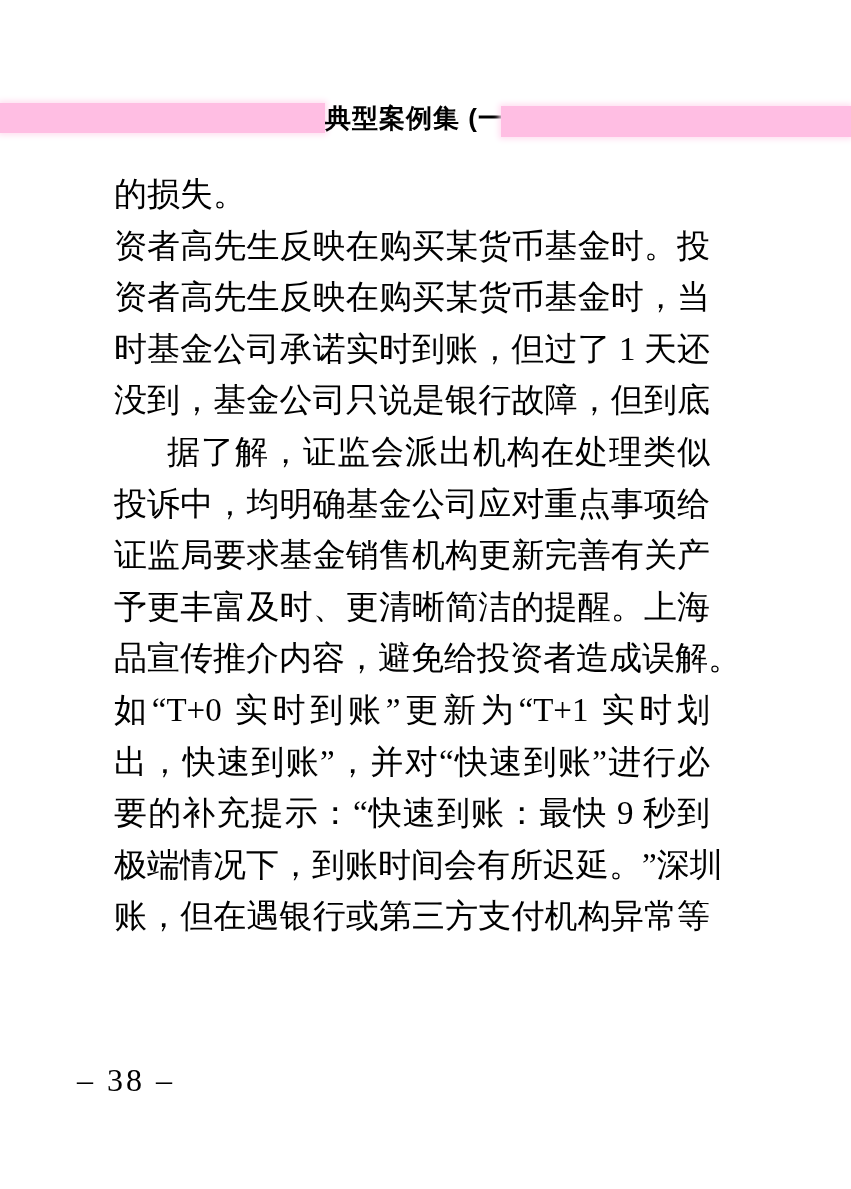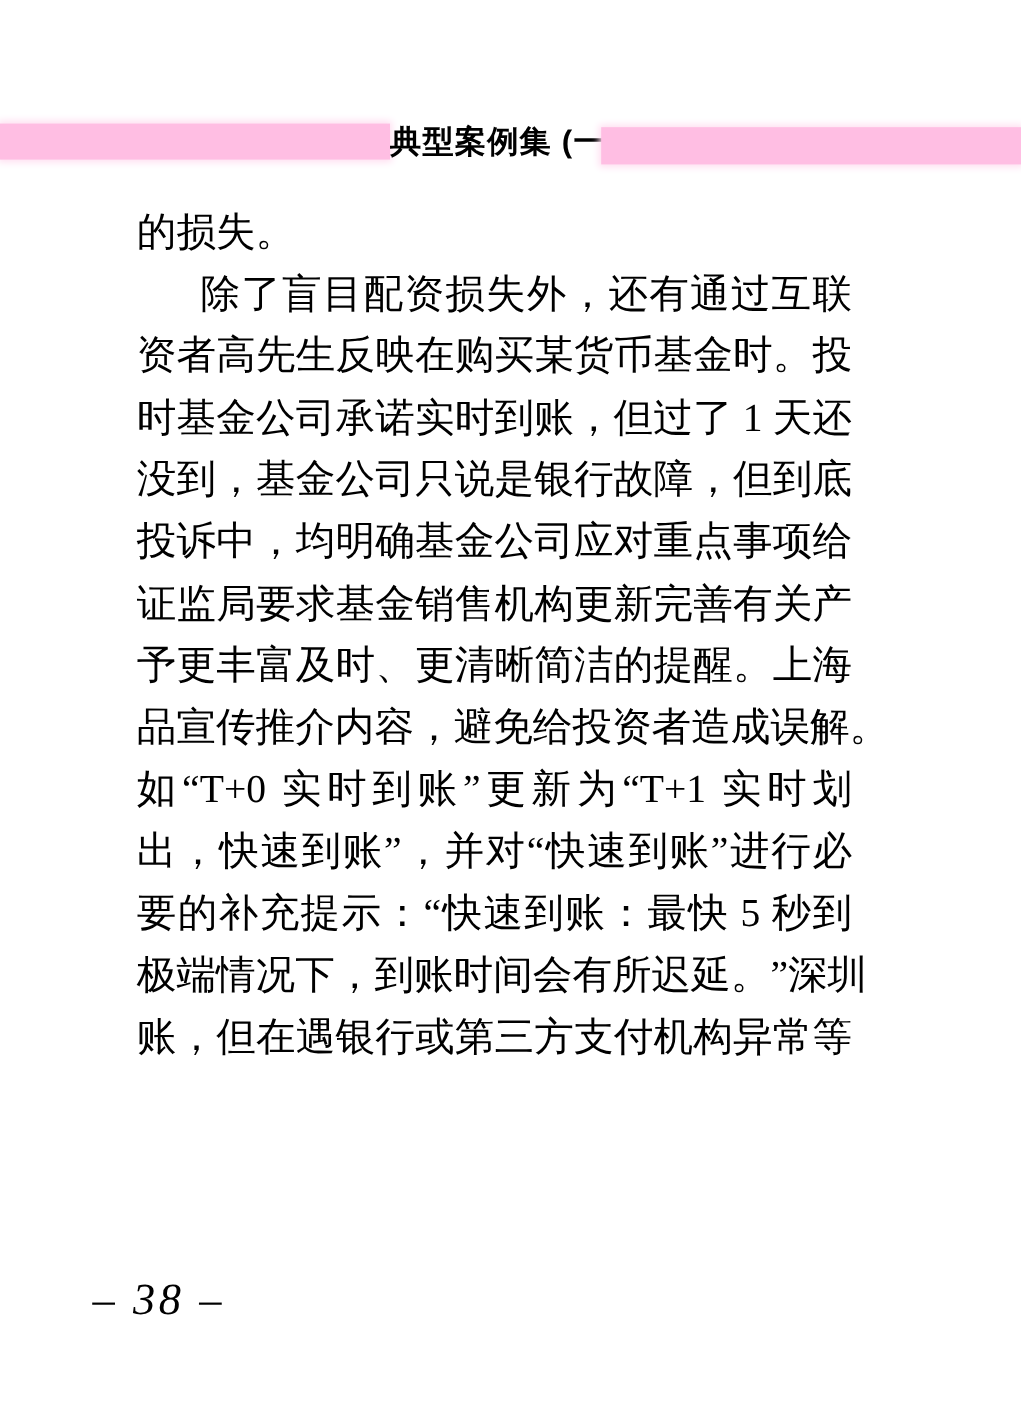--- a/index.html
+++ b/index.html
@@ -59,50 +59,50 @@
   }
   .line.indent { text-indent: 53px; }
   .line.end  { text-align: left; text-align-last: left; }
   .line.hang { text-align: left; text-align-last: left; overflow: visible; }
 
   
   .page-number {
     position: absolute;
     left: 77px;
     top: 1062px;
-    font-size: 37px;
+    font-size: 32px;
     letter-spacing: 3px;
     white-space: nowrap;
-    font-style: italic;
   }
 </style>
 </head>
 <body>
 
 <div class="page">
 
   <header class="running-head">
     <div class="bar bar-left"></div>
     <div class="running-title">典型案例集 (一)</div>
     <div class="bar bar-right"></div>
   </header>
 
   <main class="body-text">
     <div class="line end">的损失。</div>
-    <div class="line indent">除了盲目配资损失外，还有通过互联</div>
     <div class="line">资者高先生反映在购买某货币基金时。投</div>
+    <div class="line">资者高先生反映在购买某货币基金时，当</div>
     <div class="line">时基金公司承诺实时到账，但过了 1 天还</div>
     <div class="line">没到，基金公司只说是银行故障，但到底</div>
+    <div class="line indent">据了解，证监会派出机构在处理类似</div>
     <div class="line">投诉中，均明确基金公司应对重点事项给</div>
     <div class="line">证监局要求基金销售机构更新完善有关产</div>
     <div class="line">予更丰富及时、更清晰简洁的提醒。上海</div>
     <div class="line hang">品宣传推介内容，避免给投资者造成误解。</div>
     <div class="line">如“T+0 实时到账”更新为“T+1 实时划</div>
     <div class="line">出，快速到账”，并对“快速到账”进行必</div>
-    <div class="line">要的补充提示：“快速到账：最快 5 秒到</div>
+    <div class="line">要的补充提示：“快速到账：最快 9 秒到</div>
     <div class="line">极端情况下，到账时间会有所迟延。”深圳</div>
     <div class="line">账，但在遇银行或第三方支付机构异常等</div>
   </main>
 
   <footer>
     <div class="page-number">– 38 –</div>
   </footer>
 
 </div>
 

